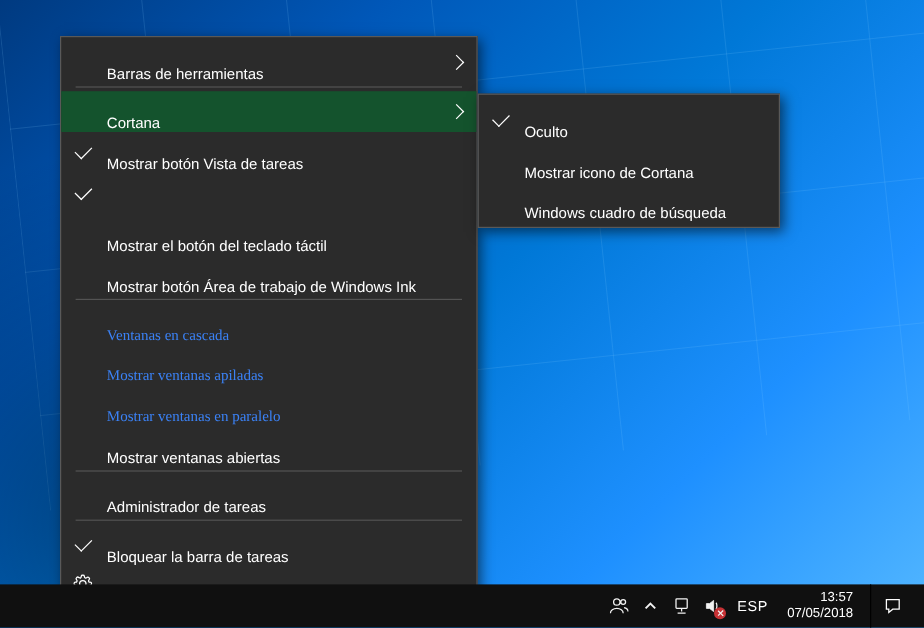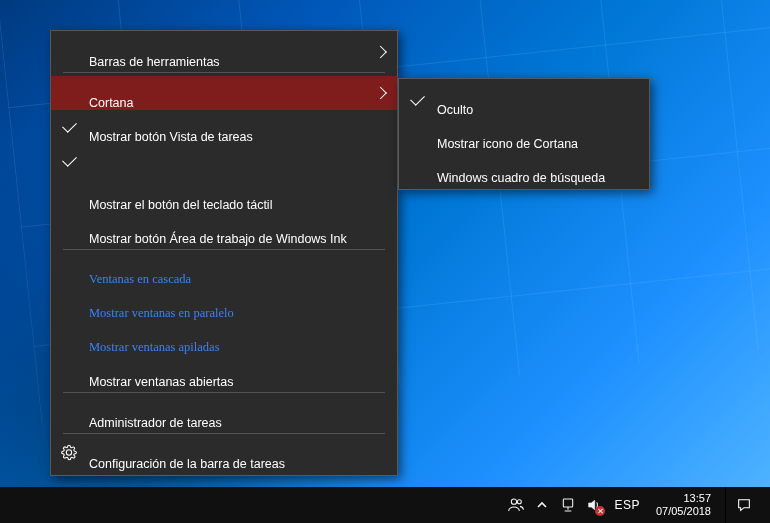--- a/index.html
+++ b/index.html
@@ -79,21 +79,21 @@
 
   .item {
     position:relative;
     display:flex;
     align-items:flex-end;
     height:34px;
     padding:0 28px 0 38px;
     white-space:nowrap;
     color:#fff;
   }
-  .item:hover, .item.hovered { background:#7f1d1d; }
+  .item:hover, .item.hovered { background:#14532d; }
   .item.disabled { color:#3b82f6;font-family:Liberation Serif, serif; }
   .item .label { flex:1; }
   .item .chev {
     position:absolute; right:12px; top:50%; transform:translateY(-50%);
     width:8px;height:8px;border-right:1.6px solid #fff;border-bottom:1.6px solid #fff;transform:translateY(-50%) rotate(-45deg);
   }
   .item .check {
     position:absolute; left:12px; top:50%; transform:translateY(-50%);
     width:12px;height:7px;border-left:1.7px solid #fff;border-bottom:1.7px solid #fff;transform:translateY(-70%) rotate(-45deg);
   }
@@ -134,33 +134,37 @@
     <span class="label">Mostrar el botón del teclado táctil</span>
   </div>
   <div class="item">
     <span class="label">Mostrar botón Área de trabajo de Windows Ink</span>
   </div>
   <div class="sep"></div>
   <div class="item disabled">
     <span class="label">Ventanas en cascada</span>
   </div>
   <div class="item disabled">
+    <span class="label">Mostrar ventanas apiladas</span>
+  </div>
+  <div class="item disabled">
     <span class="label">Mostrar ventanas en paralelo</span>
   </div>
-  <div class="item disabled">
-    <span class="label">Mostrar ventanas apiladas</span>
-  </div>
   <div class="item">
     <span class="label">Mostrar ventanas abiertas</span>
   </div>
   <div class="sep"></div>
   <div class="item">
     <span class="label">Administrador de tareas</span>
   </div>
   <div class="sep"></div>
+  <div class="item">
+    <span class="check"></span>
+    <span class="label">Bloquear la barra de tareas</span>
+  </div>
   <div class="item">
     <span class="gear">
       <svg width="16" height="16" viewBox="0 0 24 24">
           <path fill="none" stroke="#fff" stroke-width="1.6" d="M12 8a4 4 0 100 8 4 4 0 000-8z M19.4 15a1.7 1.7 0 00.34 1.87l.6.06a2 2 0 11-2.83 2.83l-.06-.06a1.7 1.7 0 00-1.87-.34 1.7 1.7 0 00-1 1.56V21a2 2 0 11-4 0v-.09a1.7 1.7 0 00-1-1.56 1.7 1.7 0 00-1.87.34l-.6.06a2 2 0 11-2.83-2.83l.06-.06a1.7 1.7 0 00.34-1.87 1.7 1.7 0 00-1.56-1H3a2 2 0 110-4h.09a1.7 1.7 0 001.56-1 1.7 1.7 0 00-.34-1.87l-.06-.06a2 2 0 112.83-2.83l.6.06a1.7 1.7 0 001.87.34H9a1.7 1.7 0 001-1.56V3a2 2 0 114 0v.09a1.7 1.7 0 001 1.56 1.7 1.7 0 001.87-.34l.06-.06a2 2 0 112.83 2.83l-.06.06a1.7 1.7 0 00-.34 1.87V9a1.7 1.7 0 001.56 1H21a2 2 0 110 4h-.09a1.7 1.7 0 00-1.56 1z"></path>
         </svg>
     </span>
     <span class="label">Configuración de la barra de tareas</span>
   </div>
 </div>
 

